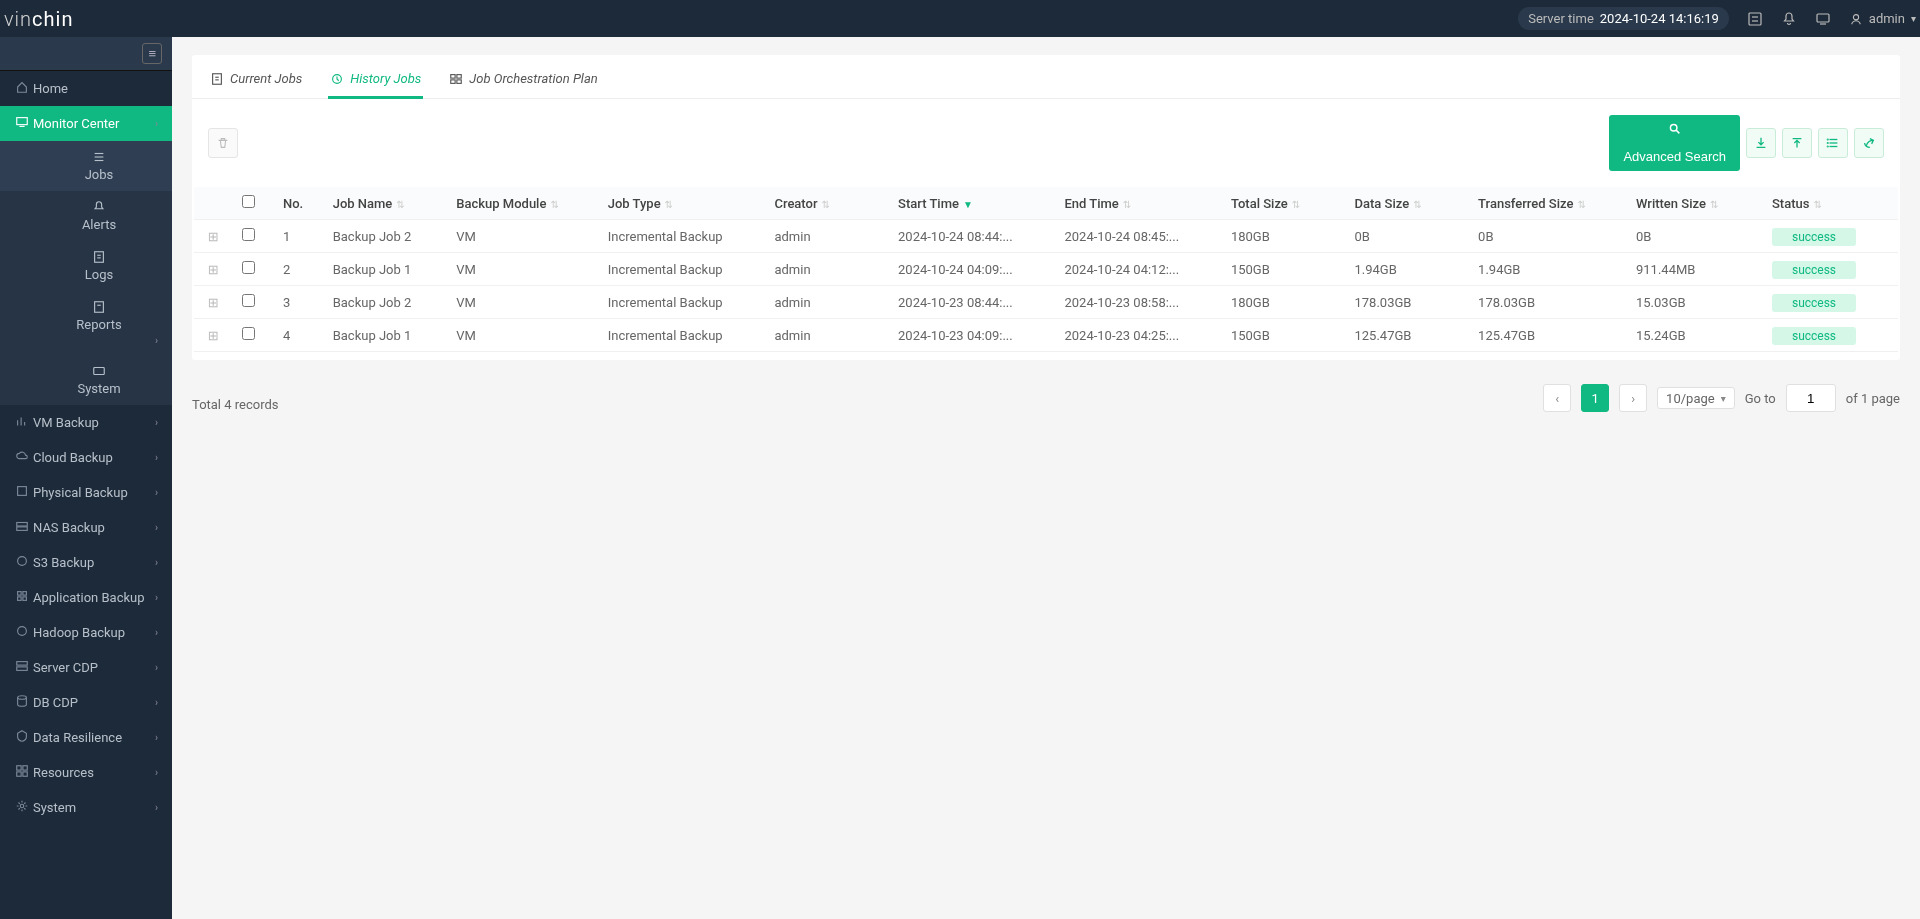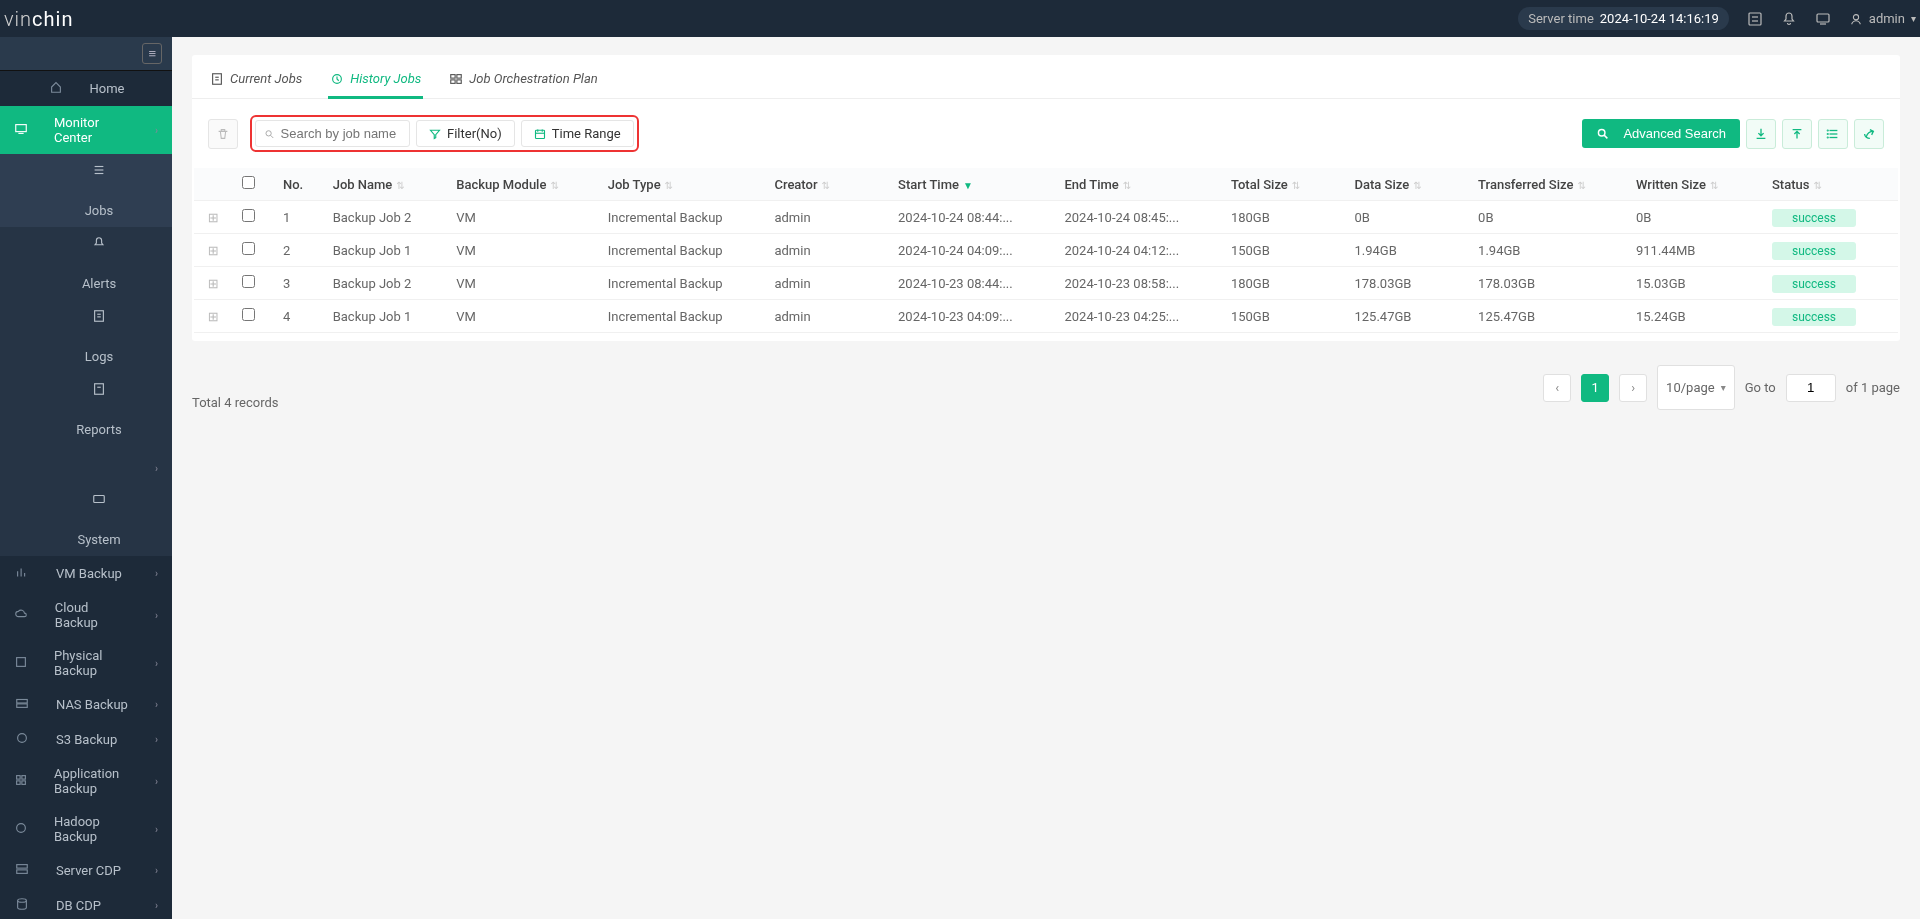--- a/index.html
+++ b/index.html
@@ -12,21 +12,21 @@
 .topbar-right { margin-left: auto; display: flex; align-items: center; gap: 18px; color: #bbb; }
 .server-time-badge { background: #2a3a4c; padding: 4px 10px; border-radius: 12px; display: flex; gap: 6px; }
 .top-icon { width: 16px; height: 16px; display: inline-flex; align-items: center; justify-content: center; cursor: pointer; }
 .user-box { display: flex; align-items: center; gap: 6px; cursor: pointer; }
 
 
 .layout { display: flex; height: calc(100vh - 37px); }
 .sidebar { width: 172px; background: #1d2a39; color: #aab; display: flex; flex-direction: column; }
 .sidebar-toggle { background: #2a3a4c; text-align: right; padding: 6px 10px; border-bottom: 1px solid #111; }
 .sidebar-toggle .hamb { display: inline-block; border: 1px solid #666; border-radius: 3px; padding: 2px 5px; cursor: pointer; }
-.sidebar-item { display: flex; align-items: center; gap: 26px; padding: 9px 14px; cursor: pointer; color: #b7c0ca; position: relative; justify-content: center; }
+.sidebar-item { display: flex; align-items: center; gap: 3px; padding: 9px 14px; cursor: pointer; color: #b7c0ca; position: relative; }
 .sidebar-item.active { background: #10b981; color: #fff; }
 .sidebar-item.sub { padding-left: 40px; background: #263445; flex-direction: column; }
 .sidebar-item.sub.active-sub { background: #2f3e52; }
 .sidebar-item .chev { margin-left: auto; font-size: 10px; color: #889; }
 .sidebar ul { list-style: none; }
 .nav-icon { width: 16px; text-align: center; color: #7b8a9a; font-size: 13px; }
 .sidebar-item.active .nav-icon { color: #fff; }
 .sidebar-item.sub .nav-icon-box { width:14px; height:14px; display:inline-flex; align-items:center; justify-content:center; }
 
 
@@ -39,41 +39,41 @@
 .tab-icon { width:14px; height:14px; display:inline-flex; align-items:center; justify-content:center; }
 
 .toolbar { display: flex; align-items: center; padding: 16px; gap: 12px; }
 .btn-square { width: 30px; height: 30px; border: 1px solid #e5e5e5; border-radius: 3px; display: flex; align-items:center; justify-content:center; color:#bbb; background:#fafafa; cursor:pointer; }
 .search-group { display:flex; align-items:center; border: 2px solid #e33; border-radius: 6px; padding: 3px; gap: 0; }
 .search-input-wrap { display:flex; align-items:center; border:1px solid #e5e5e5; border-radius:3px; padding: 5px 8px; width: 155px; color:#aaa; }
 .search-input-wrap input { border:none; outline:none; width: 100%; font-size:13px; }
 .filter-btn { display:flex; align-items:center; gap:6px; border:1px solid #e5e5e5; border-radius:3px; padding:5px 12px; cursor:pointer; margin-left:6px; color:#333; background:#fff; }
 .filter-btn .fi { color:#10b981; }
 .toolbar-right { margin-left:auto; display:flex; align-items:center; gap:6px; }
-.adv-btn { background:#10b981; color:#fff; border:none; border-radius:3px; padding:7px 14px; display:flex; align-items:center; gap:14px; cursor:pointer; font-size:13px; }
+.adv-btn { background:#10b981; color:#fff; border:none; border-radius:3px; padding:7px 14px; display:flex; align-items:center; gap:14px; cursor:pointer; font-size:13px;flex-direction:column; }
 
 
 .table-wrap { padding: 0 2px 8px; }
 table { width: 100%; border-collapse: collapse; }
 th, td { text-align: left; padding: 8px 10px; font-size: 13px; border-bottom: 1px solid #f0f0f0; white-space: nowrap; overflow: hidden; text-overflow: ellipsis; }
 th { color:#444; font-weight:500; background:#fafbfc; }
 th .sort { color:#ccc; font-size:10px; margin-left:4px; display:inline-block; }
 th .sort.active-desc { color:#10b981; }
 td { color:#666; }
 .status-badge { background:#d4f7e8; color:#10b981; padding:2px 20px; border-radius:3px; font-size:12px; }
 .expand-cell { color:#bbb; cursor:pointer; width:20px; text-align:center; }
 .check-cell { width:20px; }
 input[type=checkbox]{ cursor:pointer; }
 
 
 .footer { display:flex; align-items:flex-end; padding: 14px 20px 20px; color:#666; }
 .footer-right { margin-left:auto; display:flex; align-items:center; gap:10px; }
 .pager-btn { border:1px solid #e0e0e0; background:#fff; width:28px; height:28px; border-radius:3px; display:flex; align-items:center; justify-content:center; cursor:pointer; color:#888; }
 .pager-btn.active { background:#10b981; color:#fff; border-color:#10b981; }
-.page-size { border:1px solid #e0e0e0; background:#fff; height:45px; border-radius:3px; padding:0 8px; display:flex; align-items:center; gap:6px; }
+.page-size { border:1px solid #e0e0e0; background:#fff; height:22px; border-radius:3px; padding:0 8px; display:flex; align-items:center; gap:6px; }
 .page-input { border:1px solid #e0e0e0; width:50px; height:28px; text-align:center; border-radius:3px; }
 
 .col-expand{width:28px;} .col-check{width:28px;} .col-no{width:40px;}
 .col-jobname{width:100px;} .col-module{width:100px;} .col-jobtype{width:120px;}
 .col-creator{width:100px;} .col-start{width:120px;} .col-end{width:120px;}
 .col-total{width:100px;} .col-data{width:100px;} .col-trans{width:110px;}
 .col-written{width:110px;} .col-status{width:110px;}
 </style>
 </head>
 <body>
@@ -311,44 +311,20 @@
           </div>
         </div>
 
       <div class="toolbar">
         <div class="btn-square">
           <svg width="14" height="14" viewBox="0 0 16 16" fill="none" stroke="currentColor" stroke-width="1.2">
               <path d="M3 5h10M6 5V3h4v2M5 5l1 8h4l1-8"></path>
             </svg>
         </div>
 
-        <div class="search-group">
-          <div class="search-input-wrap">
-            <svg width="12" height="12" viewBox="0 0 16 16" fill="none" stroke="#aaa" stroke-width="1.5">
-                <circle cx="7" cy="7" r="4"></circle>
-                <line x1="10" y1="10" x2="14" y2="14"></line>
-              </svg>
-            <input type="text" style="margin-left: 6px;" placeholder="Search by job name">
-          </div>
-          <div class="filter-btn">
-            <svg class="fi" width="12" height="12" viewBox="0 0 16 16" fill="none" stroke="currentColor" stroke-width="1.5">
-                <path d="M2 3h12l-5 6v4l-2 1v-5L2 3z"></path>
-              </svg>
-            <span>Filter(No)</span>
-          </div>
-          <div class="filter-btn">
-            <svg class="fi" width="12" height="12" viewBox="0 0 16 16" fill="none" stroke="currentColor" stroke-width="1.5">
-                <rect x="2" y="3" width="12" height="11" rx="1"></rect>
-                <line x1="2" y1="7" x2="14" y2="7"></line>
-                <line x1="5" y1="2" x2="5" y2="5"></line>
-                <line x1="11" y1="2" x2="11" y2="5"></line>
-              </svg>
-            <span>Time Range</span>
-          </div>
-        </div>
 
         <div class="toolbar-right">
           <button class="adv-btn">
             <svg width="13" height="13" viewBox="0 0 16 16" fill="none" stroke="currentColor" stroke-width="1.8">
                 <circle cx="7" cy="7" r="4"></circle>
                 <line x1="10" y1="10" x2="14" y2="14"></line>
               </svg>
             <span>Advanced Search</span>
           </button>
           <div class="btn-square" style="color:#10b981;border-color:#c9ecd9;background:#f2fcf7;">

